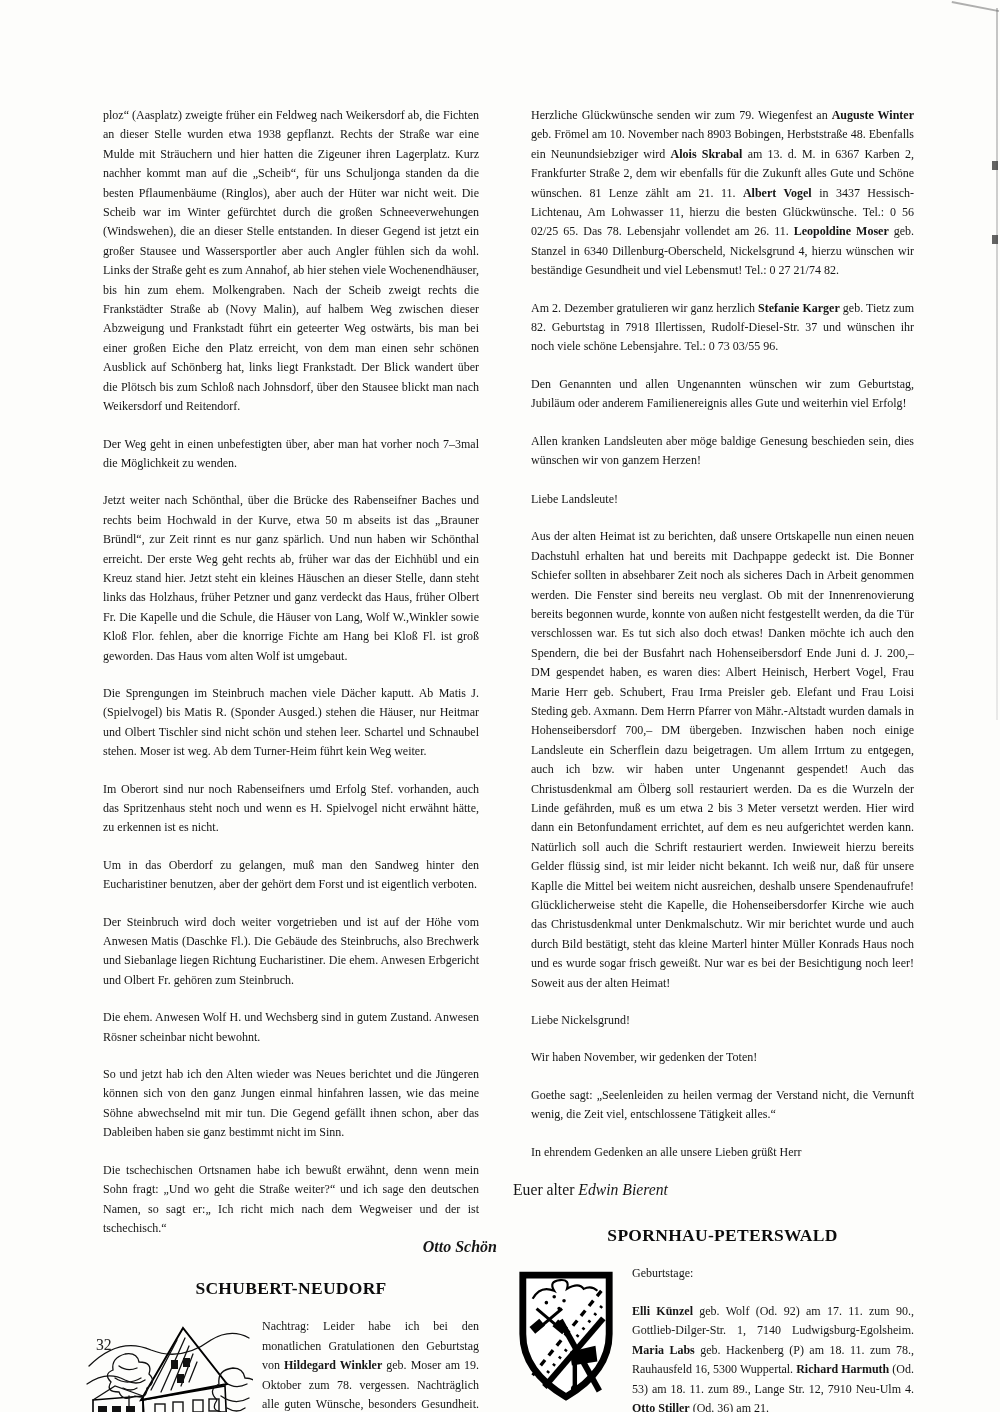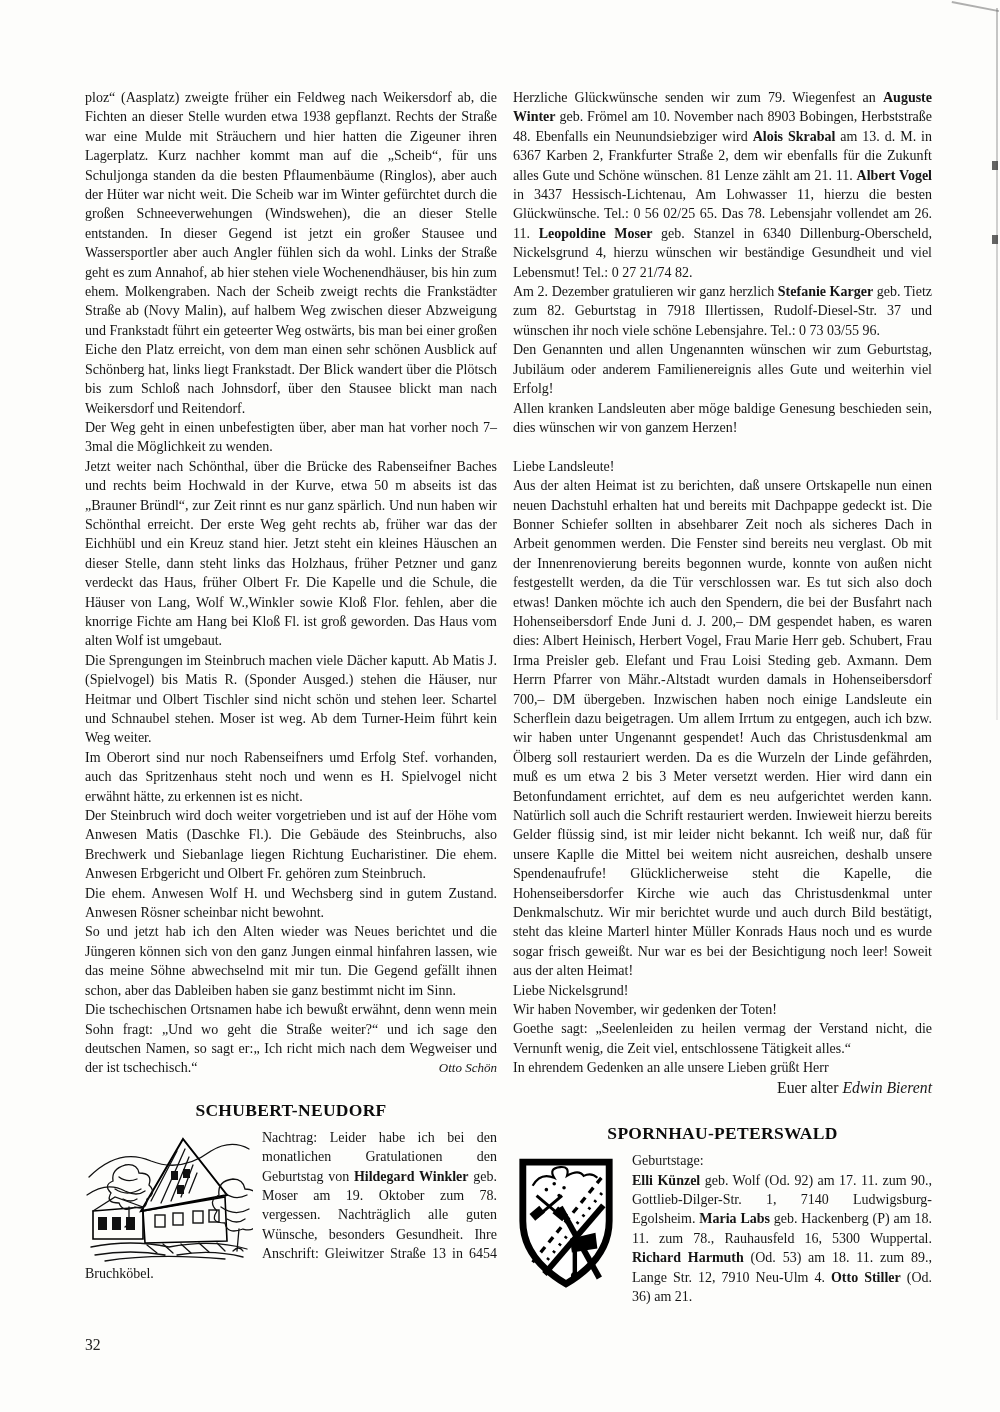--- a/index.html
+++ b/index.html
@@ -5,41 +5,41 @@
   html,body{margin:0;padding:0;background:#ffffff;}
   .page{
     position:relative;width:1000px;height:1412px;overflow:hidden;
     background:#fdfdfb;color:#161616;
     font-family:"Liberation Serif","DejaVu Serif",serif;
   }
   .columns{position:absolute;left:85px;top:88px;width:847px;display:flex;gap:16px;}
   .col-left{width:412px;}
   .col-right{width:419px;}
   .para{
-    margin:0;font-size:14px;line-height:19.4px;
+    margin:18px;font-size:12px;line-height:19.4px;
     text-align:justify;text-justify:inter-word;hyphens:none;color:#151515;
   }
   .gap{margin-top:19.4px;}
   .b{font-weight:bold;}
   .i{font-style:italic;}
   .sig-line{
-    text-align:right;font-size:13px;line-height:19.4px;margin-top:-19.4px;
+    text-align:right;font-size:16px;line-height:19.4px;margin-top:-19.4px;font-weight:bold;
   }
-  .sig-right{text-align:right;font-size:15.7px;line-height:19.4px;}
+  .sig-right{font-size:15.7px;line-height:19.4px;}
   .section{margin-top:22px;}
   .section-sp{margin-top:26px;}
   .sec-title{
     margin:0 0 7px 0;font-size:17.5px;font-weight:bold;text-align:center;
     letter-spacing:0.3px;color:#0c0c0c;
   }
   .sec-body{margin:0;}
   .sec-body::after{content:"";display:block;clear:both;}
   .house{float:left;width:168px;height:132px;margin:3px 9px 0 0;}
   .shield{float:left;width:106px;height:138px;margin:3px 13px 0 0;}
-  .page-number{position:absolute;left:85px;top:1336px;font-size:15.7px;color:#222;}
+  .page-number{position:absolute;left:96px;top:1336px;font-size:15.7px;color:#222;}
   
   .artifact-line{position:absolute;left:996px;top:8px;width:2px;height:712px;
     background:linear-gradient(#8a8a8a,#d5d5d5);opacity:.5;}
   .artifact-corner{position:absolute;left:952px;top:1px;width:48px;height:2px;
     background:#6f6f6f;opacity:.55;transform:rotate(11deg);transform-origin:left top;}
   .tick{position:absolute;left:992px;width:6px;height:9px;background:#3d3d3d;opacity:.8;}
   .tick-1{top:161px;}
   .tick-2{top:235px;}
   svg .ln{stroke:#111;stroke-width:1.3;fill:none;stroke-linecap:round;}
   svg .fat{stroke:#000;fill:none;}
@@ -56,20 +56,21 @@
 
   <div class="columns">
 
     <div class="col-left">
       <div>
           <p class="para"><span>ploz“ (Aasplatz) zweigte früher ein Feldweg nach Weikersdorf ab, die Fichten an dieser Stelle wurden etwa 1938 gepflanzt. Rechts der Straße war eine Mulde mit Sträuchern und hier hatten die Zigeuner ihren Lagerplatz. Kurz nachher kommt man auf die „Scheib“, für uns Schuljonga standen da die besten Pflaumenbäume (Ringlos), aber auch der Hüter war nicht weit. Die Scheib war im Winter gefürchtet durch die großen Schneeverwehungen (Windswehen), die an dieser Stelle entstanden. In dieser Gegend ist jetzt ein großer Stausee und Wassersportler aber auch Angler fühlen sich da wohl. Links der Straße geht es zum Annahof, ab hier stehen viele Wochenendhäuser, bis hin zum ehem. Molkengraben. Nach der Scheib zweigt rechts die Frankstädter Straße ab (Novy Malin), auf halbem Weg zwischen dieser Abzweigung und Frankstadt führt ein geteerter Weg ostwärts, bis man bei einer großen Eiche den Platz erreicht, von dem man einen sehr schönen Ausblick auf Schönberg hat, links liegt Frankstadt. Der Blick wandert über die Plötsch bis zum Schloß nach Johnsdorf, über den Stausee blickt man nach Weikersdorf und Reitendorf.</span></p>
           <p class="para"><span>Der Weg geht in einen unbefestigten über, aber man hat vorher noch 7–3mal die Möglichkeit zu wenden.</span></p>
           <p class="para"><span>Jetzt weiter nach Schönthal, über die Brücke des Rabenseifner Baches und rechts beim Hochwald in der Kurve, etwa 50 m abseits ist das „Brauner Bründl“, zur Zeit rinnt es nur ganz spärlich. Und nun haben wir Schönthal erreicht. Der erste Weg geht rechts ab, früher war das der Eichhübl und ein Kreuz stand hier. Jetzt steht ein kleines Häuschen an dieser Stelle, dann steht links das Holzhaus, früher Petzner und ganz verdeckt das Haus, früher Olbert Fr. Die Kapelle und die Schule, die Häuser von Lang, Wolf W.,Winkler sowie Kloß Flor. fehlen, aber die knorrige Fichte am Hang bei Kloß Fl. ist groß geworden. Das Haus vom alten Wolf ist umgebaut.</span></p>
           <p class="para"><span>Die Sprengungen im Steinbruch machen viele Dächer kaputt. Ab Matis J. (Spielvogel) bis Matis R. (Sponder Ausged.) stehen die Häuser, nur Heitmar und Olbert Tischler sind nicht schön und stehen leer. Schartel und Schnaubel stehen. Moser ist weg. Ab dem Turner-Heim führt kein Weg weiter.</span></p>
           <p class="para"><span>Im Oberort sind nur noch Rabenseifners umd Erfolg Stef. vorhanden, auch das Spritzenhaus steht noch und wenn es H. Spielvogel nicht erwähnt hätte, zu erkennen ist es nicht.</span></p>
+          <p class="para"><span>Um in das Oberdorf zu gelangen, muß man den Sandweg hinter den Eucharistiner benutzen, aber der gehört dem Forst und ist eigentlich verboten.</span></p>
           <p class="para"><span>Der Steinbruch wird doch weiter vorgetrieben und ist auf der Höhe vom Anwesen Matis (Daschke Fl.). Die Gebäude des Steinbruchs, also Brechwerk und Siebanlage liegen Richtung Eucharistiner. Die ehem. Anwesen Erbgericht und Olbert Fr. gehören zum Steinbruch.</span></p>
           <p class="para"><span>Die ehem. Anwesen Wolf H. und Wechsberg sind in gutem Zustand. Anwesen Rösner scheinbar nicht bewohnt.</span></p>
           <p class="para"><span>So und jetzt hab ich den Alten wieder was Neues berichtet und die Jüngeren können sich von den ganz Jungen einmal hinfahren lassen, wie das meine Söhne abwechselnd mit mir tun. Die Gegend gefällt ihnen schon, aber das Dableiben haben sie ganz bestimmt nicht im Sinn.</span></p>
           <p class="para"><span>Die tschechischen Ortsnamen habe ich bewußt erwähnt, denn wenn mein Sohn fragt: „Und wo geht die Straße weiter?“ und ich sage den deutschen Namen, so sagt er:„ Ich richt mich nach dem Wegweiser und der ist tschechisch.“</span></p>
         </div>
       <div class="sig-line"><span class="i">Otto Schön</span></div>
 
       <section class="section">
         <h2 class="sec-title">SCHUBERT-NEUDORF</h2>
         <div class="sec-body">

